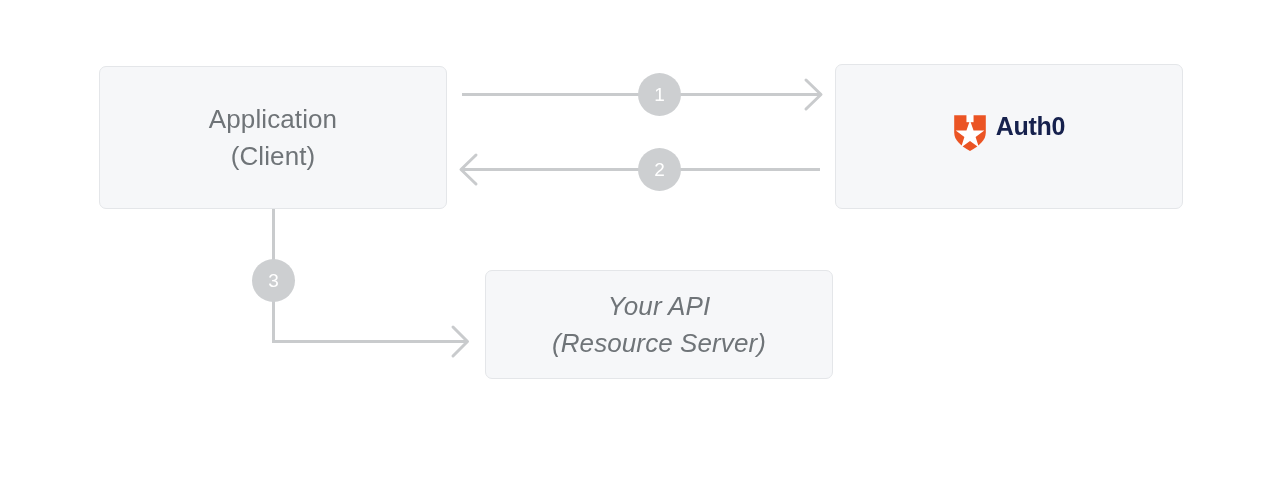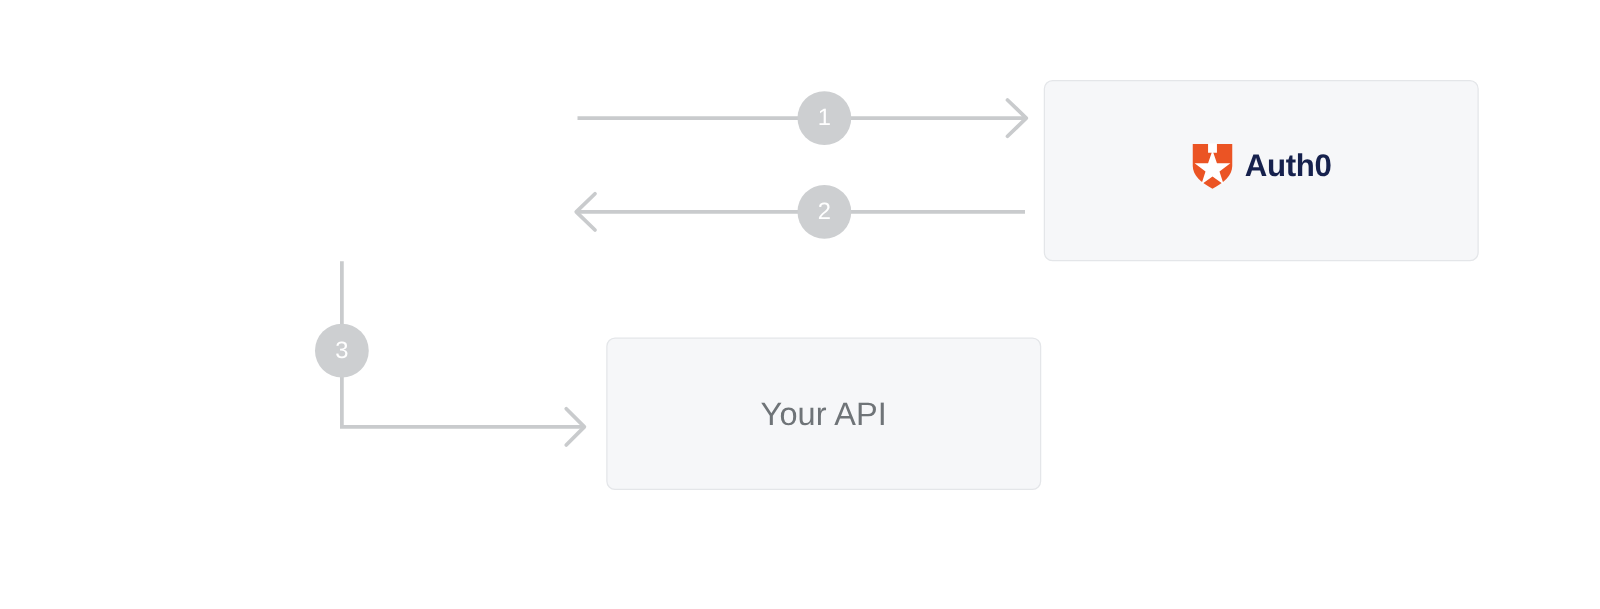--- a/index.html
+++ b/index.html
@@ -56,26 +56,27 @@
   #box-authorization-server {
     left: 835px;
     top: 64px;
     width: 348px;
     height: 145px;
   }
   #box-your-api {
     left: 485px;
     top: 270px;
     width: 348px;
-    height: 122px;
+    height: 109px;
+    font-style: italic;
   }
   .auth0-brand {
     display: flex;
     flex-direction: row;
-    align-items: center;
+    align-items: flex-start;
     justify-content: center;
     gap: 9px;
     margin-bottom: 7px;
   }
   .auth0-logo-mark {
     width: 34px;
     height: 38px;
     display: block;
   }
   .auth0-wordmark {
@@ -119,33 +120,38 @@
       <line x1="820" y1="169.5" x2="462" y2="169.5" stroke="#c9cbcd" stroke-width="3" stroke-linecap="butt"></line>
       <polyline points="476,155 461,169.5 476,184" fill="none" stroke="#c9cbcd" stroke-width="3" stroke-linecap="round" stroke-linejoin="round"></polyline>
     </g>
 
     <g>
       <polyline points="273.5,209 273.5,341.5 466,341.5" fill="none" stroke="#c9cbcd" stroke-width="3" stroke-linecap="butt" stroke-linejoin="miter"></polyline>
       <polyline points="453,327 467.5,341.5 453,356" fill="none" stroke="#c9cbcd" stroke-width="3" stroke-linecap="round" stroke-linejoin="round"></polyline>
     </g>
   </svg>
 
+  <div class="node-box" id="box-application">
+    <div class="node-label">Application</div>
+    <div class="node-label">(Client)</div>
+  </div>
 
   <div class="node-box" id="box-authorization-server">
     <div class="auth0-brand">
       <svg class="auth0-logo-mark" viewBox="0 0 34 38" xmlns="http://www.w3.org/2000/svg">
         <path d="M1.2 1.2 H32.8 V18.5 C32.8 26.2 26.5 31.6 17 37.0 C7.5 31.6 1.2 26.2 1.2 18.5 Z" fill="#eb5424"></path>
         <path d="M17 6.2 L20.55 16.6 L31.3 16.6 L22.6 23.1 L25.95 33.6 L17 27.1 L8.05 33.6 L11.4 23.1 L2.7 16.6 L13.45 16.6 Z" fill="#ffffff"></path>
         <path d="M13.45 0.8 L20.55 0.8 L20.55 8.2 L13.45 8.2 Z" fill="#ffffff"></path>
       </svg>
       <span class="auth0-wordmark">Auth0</span>
     </div>
   </div>
 
   <div class="node-box" id="box-your-api">
     <div class="node-label">Your API</div>
+    <div class="node-label">(Resource Server)</div>
   </div>
 
   <div class="step-badge" id="step-badge-1">1</div>
   <div class="step-badge" id="step-badge-2">2</div>
   <div class="step-badge" id="step-badge-3">3</div>
 
 </div>
 
 </body></html>

